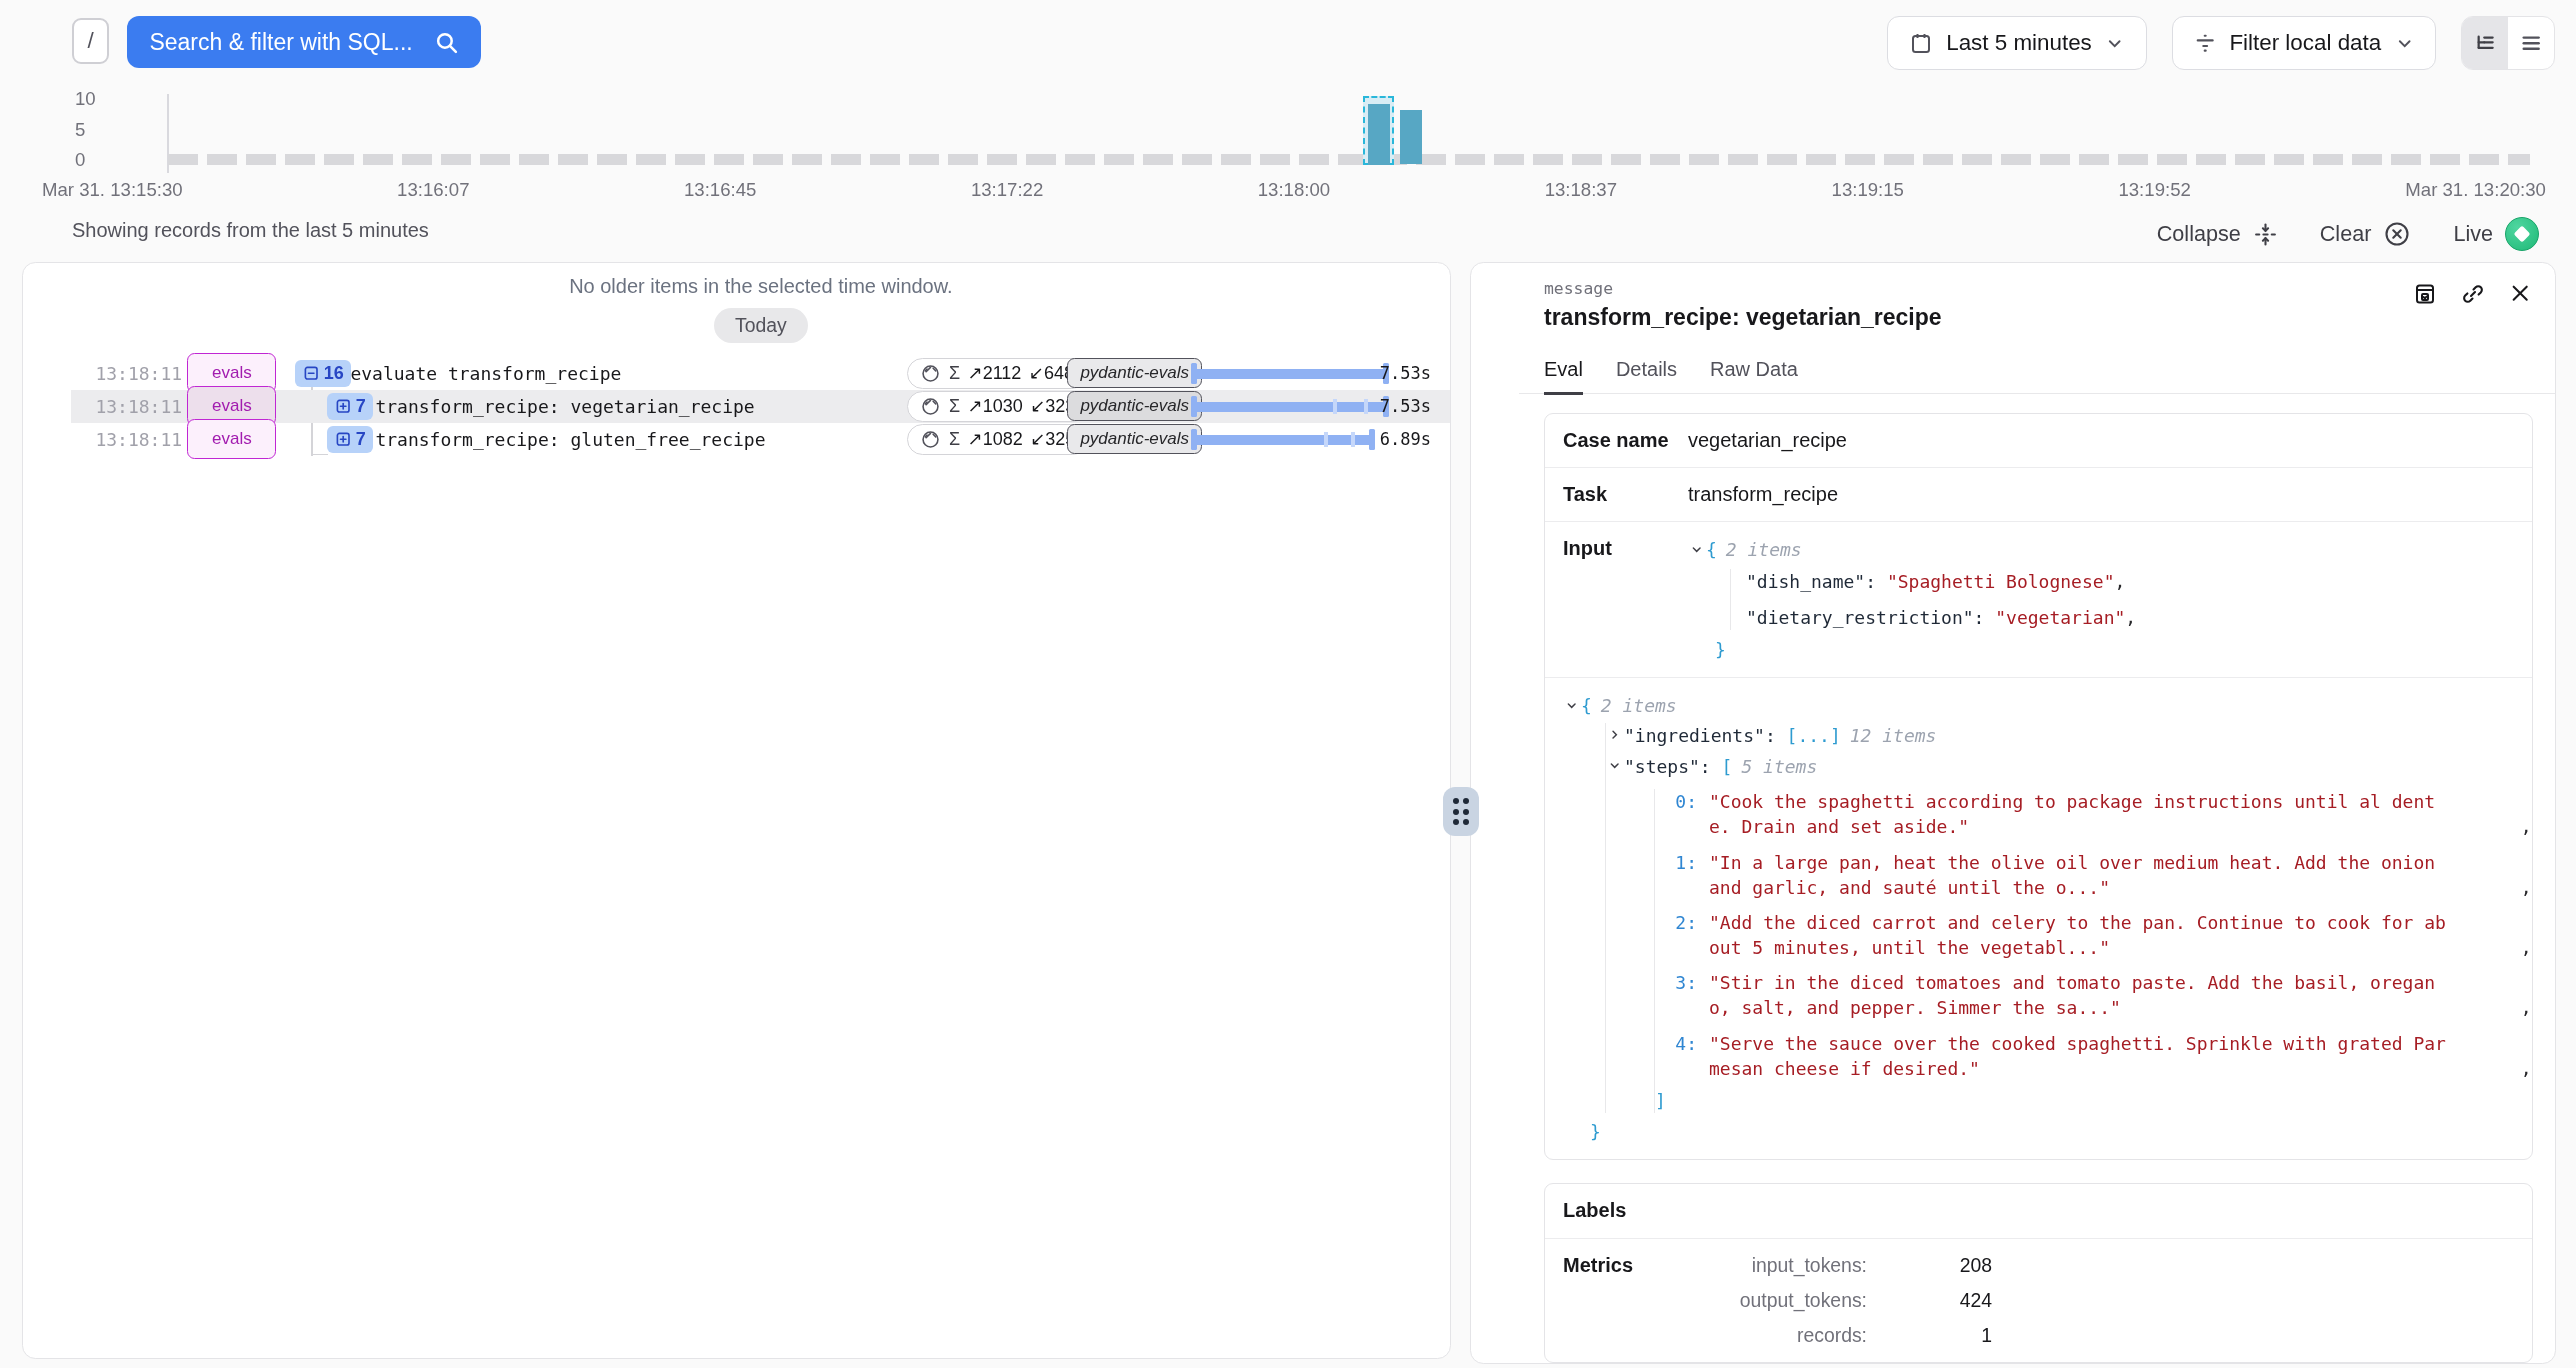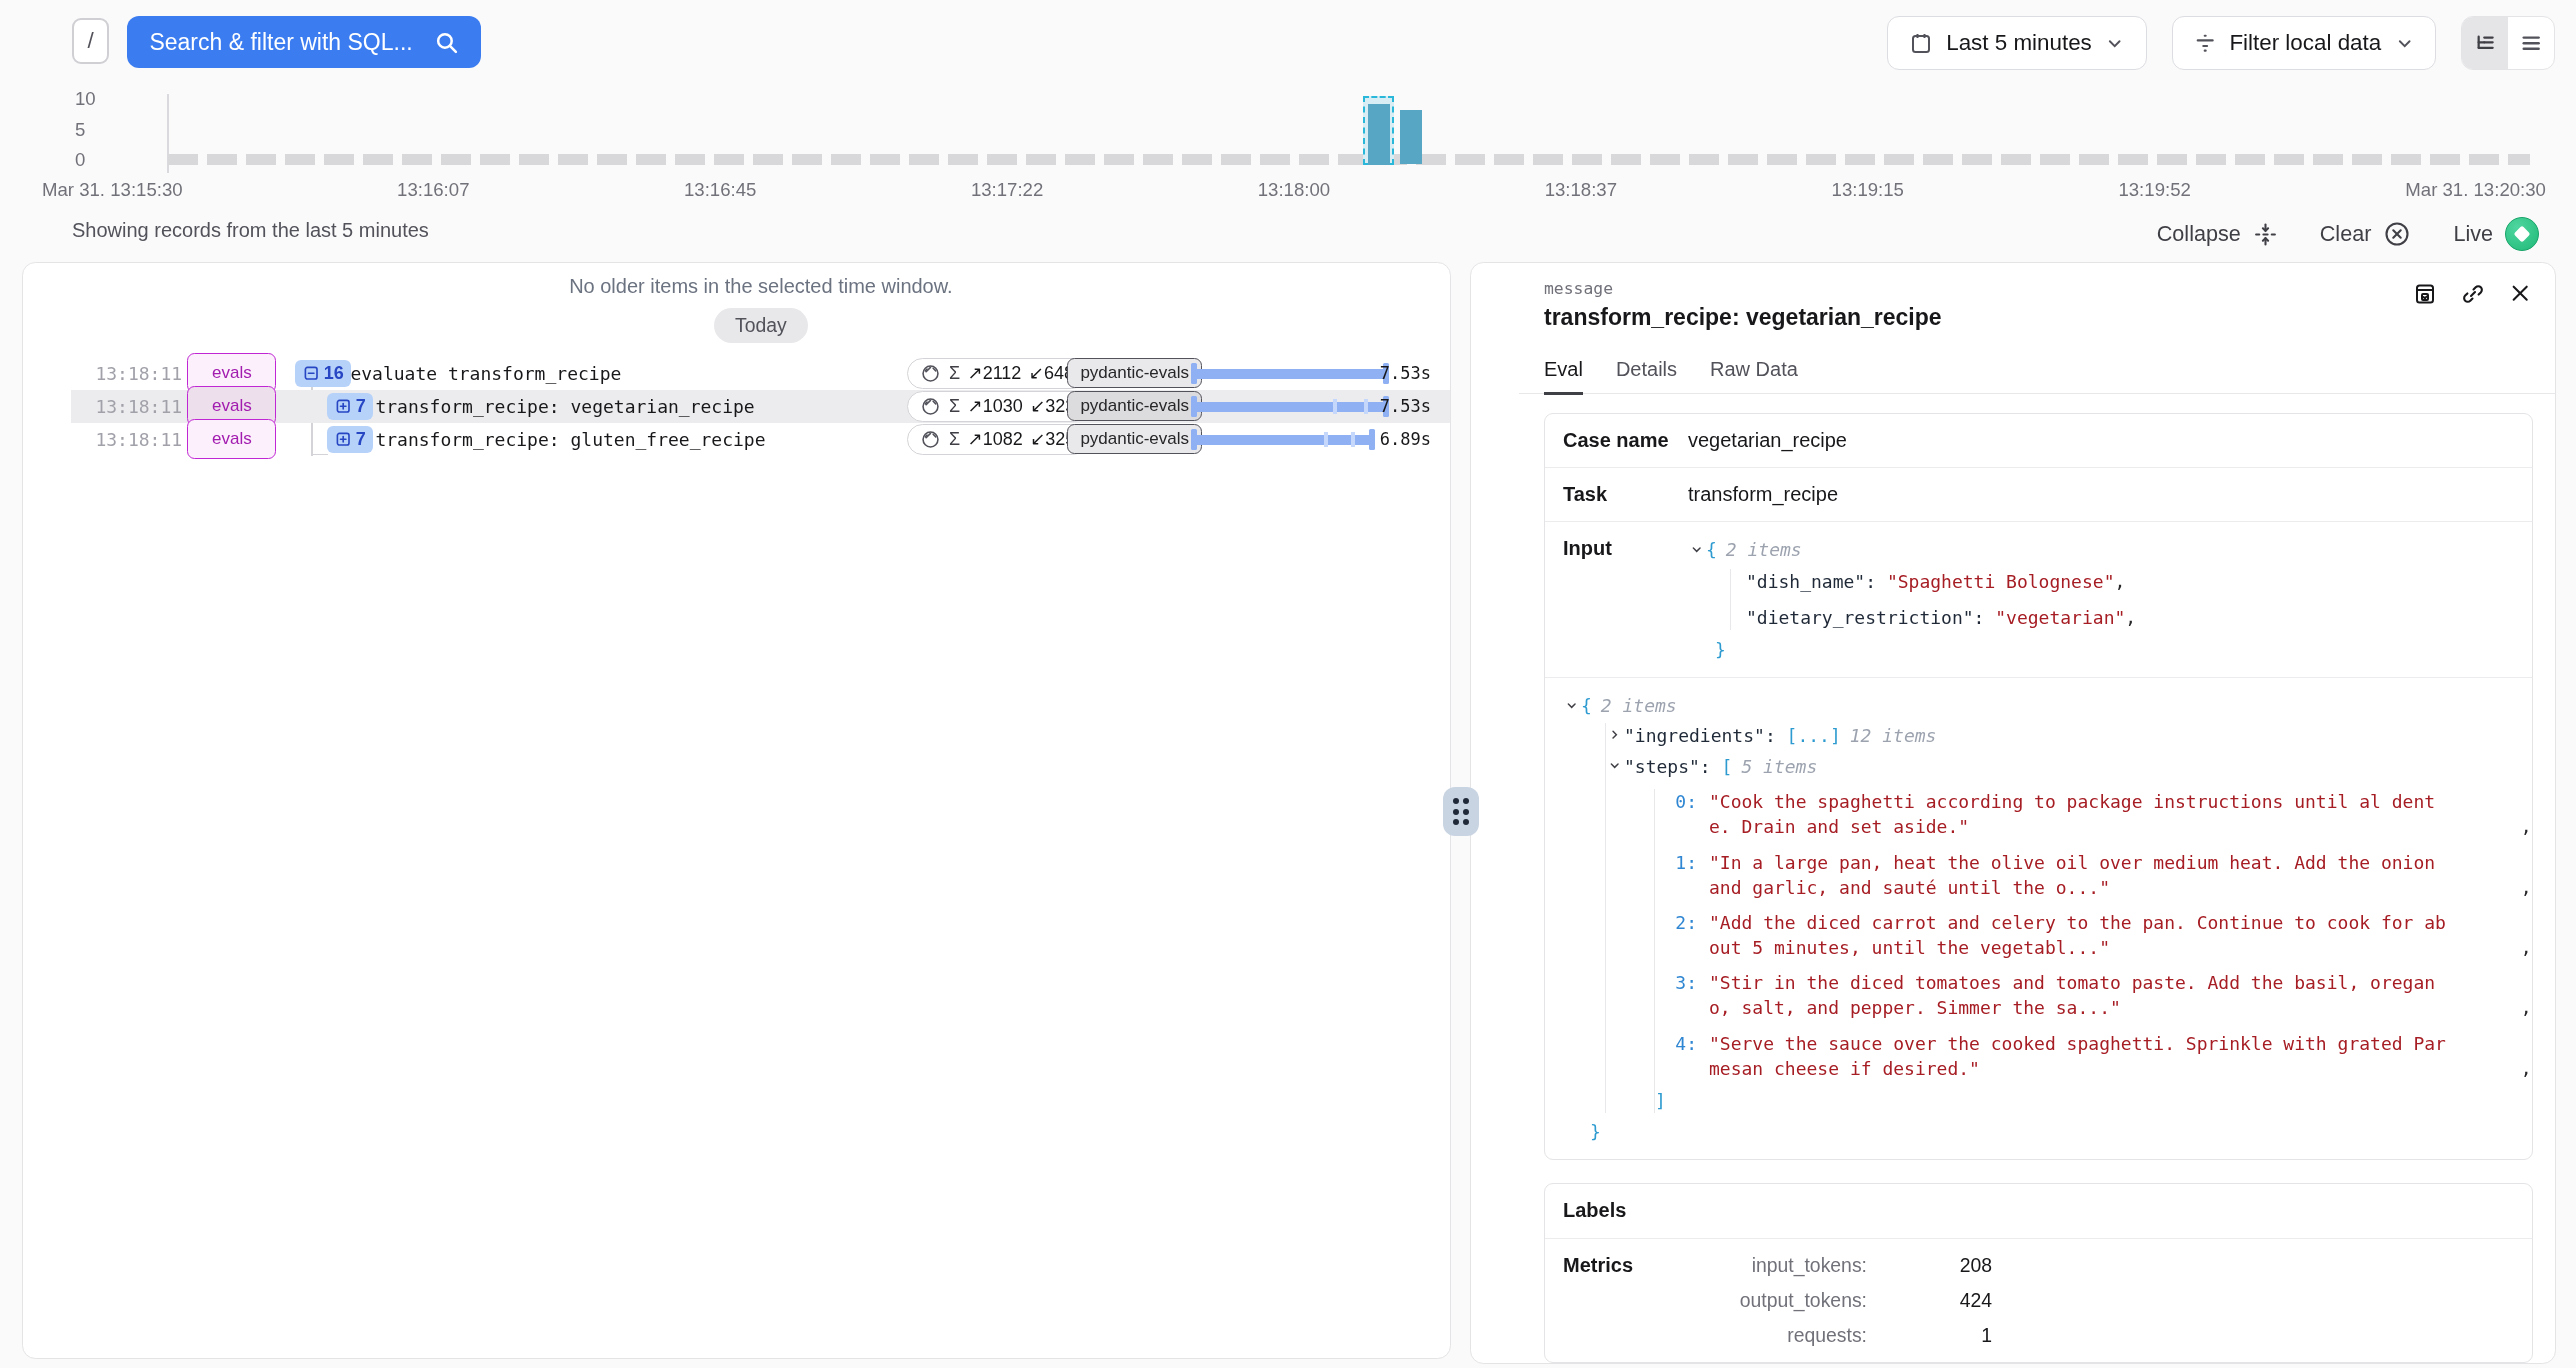--- a/index.html
+++ b/index.html
@@ -65,21 +65,21 @@
     display:flex; align-items:center; justify-content:center; }
   .trow.selected .evals-badge { background:#eddfec; }
   .tree-pill { position:absolute; height:27px; background:#b7d2f9; border-radius:6px; color:#2746c4;
     display:flex; align-items:center; gap:4.5px; padding:0 7.5px; font-size:18px; font-weight:bold; cursor:pointer;justify-content:center; }
   .t-name { position:absolute; font-size:18px; color:#18181b; }
   .conn { position:absolute; background:#d4d4d8; }
   .chip { position:absolute; left:836px; height:31px; background:#fff; border:1.5px solid #d4d4d8;
     border-radius:16.4px; display:flex; align-items:center; gap:7.5px; padding:0 12px; font-size:18px; color:#3f3f46; }
   .chip b { font-weight:normal; color:#18181b; }
   .pkg-tag { position:absolute; left:996px; height:30px; background:#e9e9eb; border:1.9px solid #52525b;
-    border-radius:7.5px; display:flex; align-items:center; padding:0 12px; font-size:17px; color:#27272a; }
+    border-radius:7.5px; display:flex; align-items:center; padding:0 12px; font-size:17px; color:#27272a;font-style:italic; }
   .trow.selected .pkg-tag { background:#dcdcde; }
   .gantt { position:absolute; left:1120px; top:6.7px; height:21px; }
   .gantt .gline { position:absolute; top:6px; height:9.7px; background:#8fb1f3; }
   .gantt .cap { position:absolute; top:0; width:5.2px; height:21px; background:#8fb1f3; border-radius:1.5px; }
   .gantt .tick { position:absolute; top:3px; width:3.7px; height:15px; background:#c5d7fa; }
   .t-dur { position:absolute; right:19.4px; font-size:17px; color:#18181b; }
 
   
   .rp-head { position:relative; padding:16.4px 22.4px 0 25px; }
   .rp-kind { font-size:16.4px; color:#71717a; }
@@ -534,21 +534,21 @@
       <div class="crow" style="min-height:54px;">
         <div class="clabel">Labels</div>
       </div>
       <div class="crow">
         <div class="clabel">Metrics</div>
         <div class="metrics-grid">
           <div class="mk">input_tokens:</div>
           <div class="mv">208</div>
           <div class="mk">output_tokens:</div>
           <div class="mv">424</div>
-          <div class="mk">requests:</div>
+          <div class="mk">records:</div>
           <div class="mv">1</div>
         </div>
       </div>
 
     </div>
   </div>
 </div>
 
 
 </body></html>

